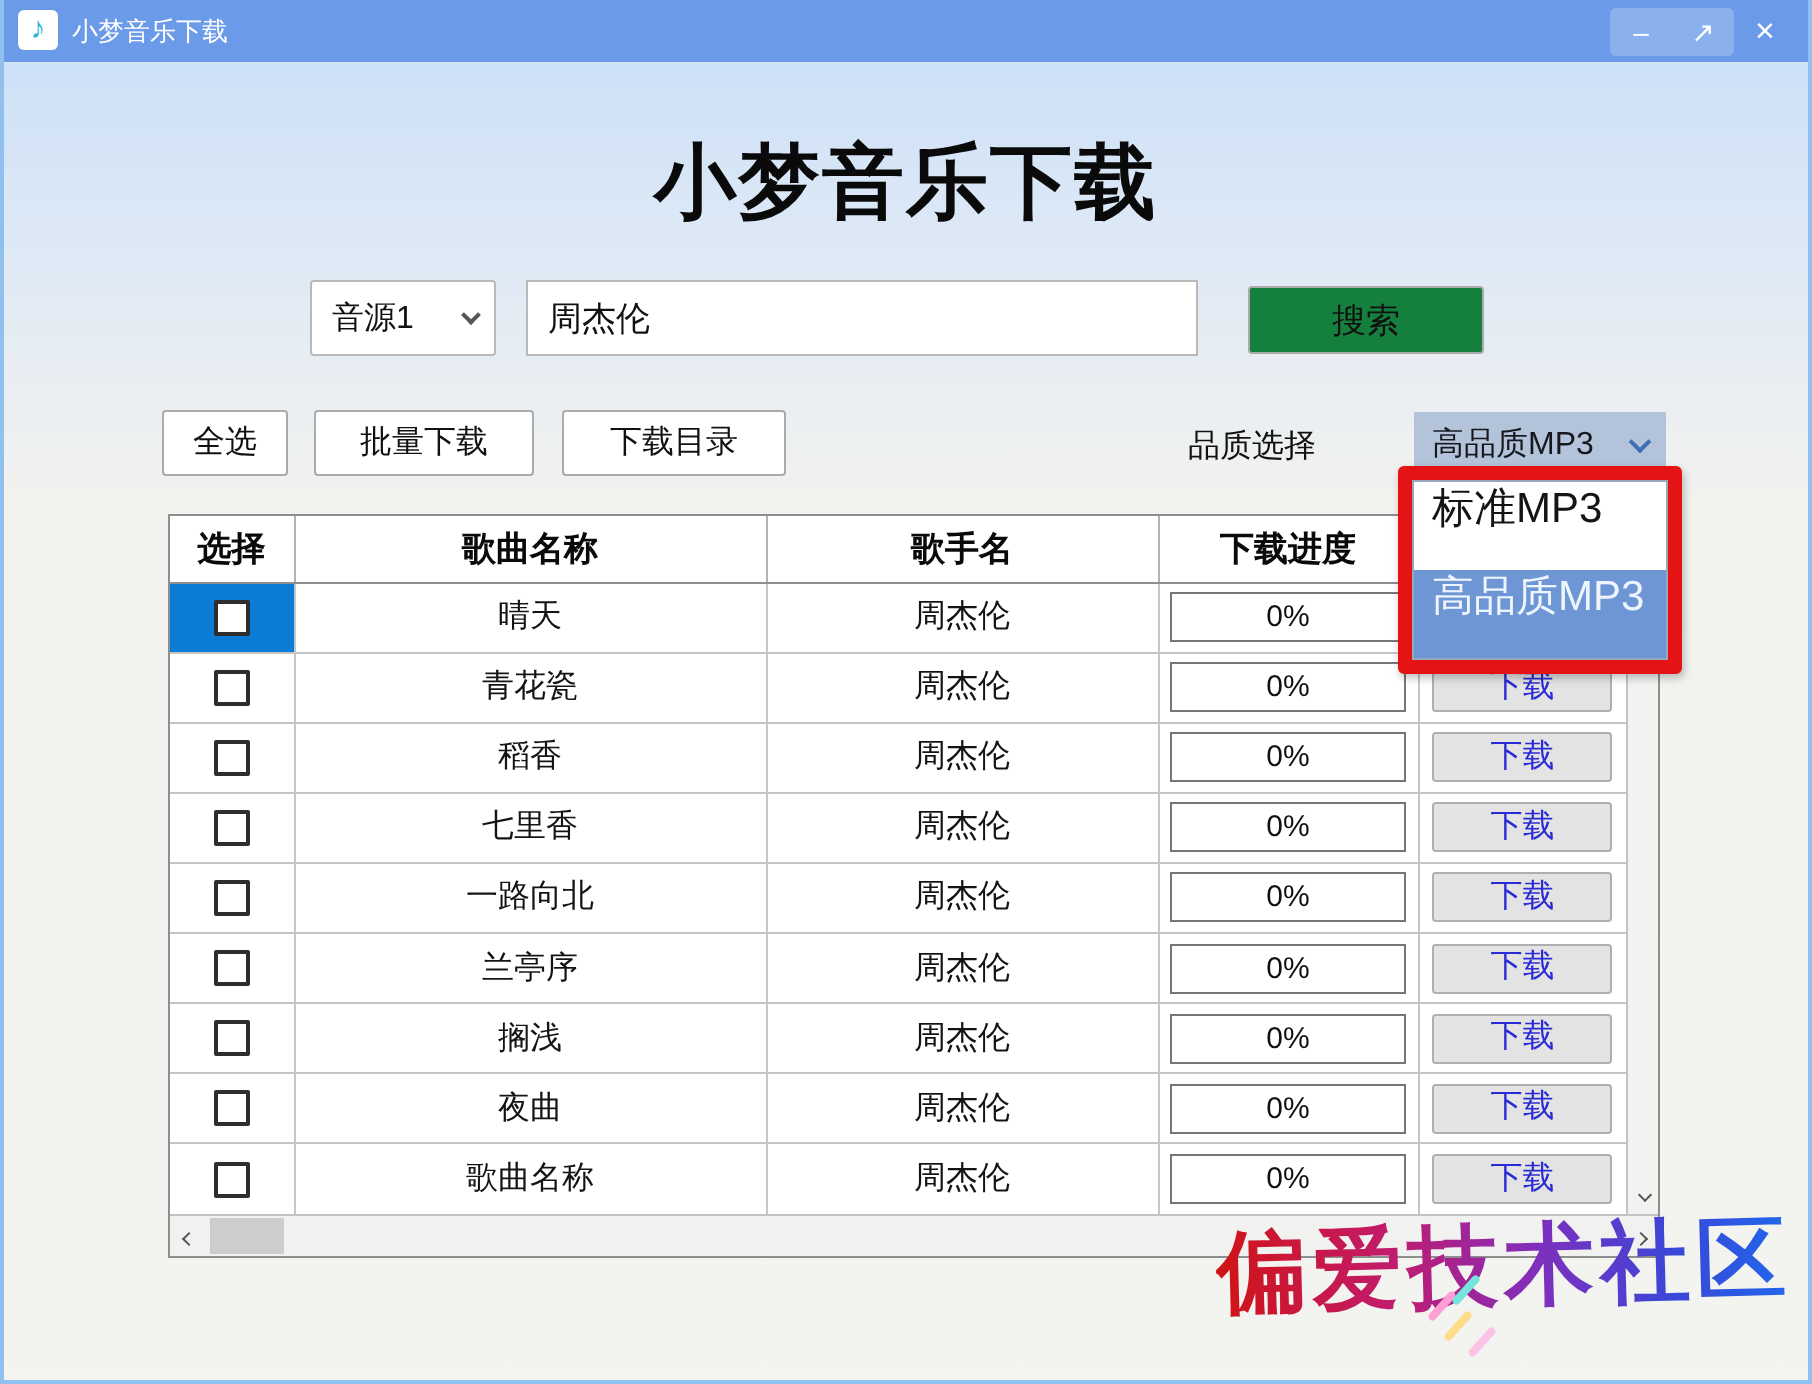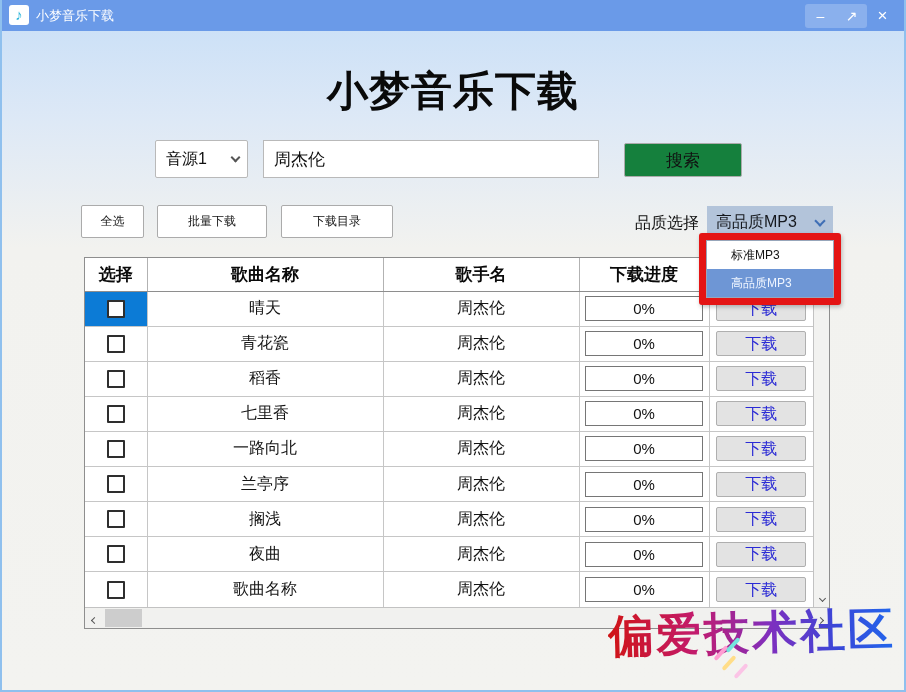--- a/index.html
+++ b/index.html
@@ -31,45 +31,45 @@
                 border:1px solid #B9B9B9; border-radius:2px; display:flex; align-items:center;
                 padding:0 8px 0 10px; font-size:16px; color:#111; }
   .src-select .lbl { flex:1; }
   .search-input { position:absolute; left:261px; top:140px; width:336px; height:38px; background:#fff;
                   border:1px solid #B9B9B9; font-size:17px; color:#111; padding:0 10px; }
   .search-btn { position:absolute; left:622px; top:143px; width:118px; height:34px; background:#15803d;
                 border:1px solid #ABABAB; border-radius:2px; font-size:17px; color:#111; }
 
   
   .tbtn { position:absolute; top:205px; height:33px; background:#fff; border:1px solid #ABABAB;
-          border-radius:2px; font-size:12px; color:#111; }
+          border-radius:2px; font-size:16px; color:#111; }
   .b-all { left:79px;  width:63px;  }
   .b-batch { left:155px; width:110px; }
   .b-dir { left:279px; width:112px; }
-  .q-label { position:absolute; left:592px; top:213px; width:105px; text-align:right;
+  .q-label { position:absolute; left:592px; top:213px; width:105px; 
              font-size:16px; color:#111; }
   .q-select { position:absolute; left:705px; top:206px; width:126px; height:32px; background:#B3C4DA;
               display:flex; align-items:center; padding:0 9px; font-size:16px; color:#15181D; }
   .q-select .lbl { flex:1; }
 
   
   .chv { display:inline-block; width:7px; height:7px; border-right:2px solid #555;
          border-bottom:2px solid #555; transform:rotate(45deg); margin-top:-3px; }
   .chv.blue { border-color:#3F6FB5; width:8px; height:8px; }
   .chv.sm { width:5px; height:5px; border-width:1.5px; border-color:#555; }
   .chv.left  { transform:rotate(135deg); }
   .chv.right { transform:rotate(-45deg); }
   .chv.up    { transform:rotate(-135deg); }
 
   
   .q-pop { position:absolute; left:697px; top:233px; z-index:50;
            border:7px solid #E41414; border-radius:3px; background:#fff;
            box-shadow:1px 2px 4px rgba(0,0,0,0.25); }
   .q-list { width:128px; border:1px solid #97A6BA; background:#fff; }
-  .q-opt { height:28px; line-height:28px; padding-left:24px; font-size:12px; color:#141414; background:#fff; }
+  .q-opt { height:44px; line-height:28px; padding-left:9px; font-size:21px; color:#141414; background:#fff; }
   .q-opt.on { background:#6E96D5; color:#EFF5FF; }
 
   
   .gridbox { position:absolute; left:82px; top:257px; width:746px; background:#fff;
              border:1px solid #8E8E8E; }
   .gridrow { display:flex; }
   table { border-collapse:collapse; table-layout:fixed; width:728px; }
   col.c1{width:62px;} col.c2{width:236px;} col.c3{width:196px;} col.c4{width:130px;} col.c5{width:104px;}
   th { height:33px; font-size:17px; font-weight:bold; color:#0A0A0A; background:#fff;
        border-right:1px solid #B2B2B2; border-bottom:1px solid #8E8E8E; }

